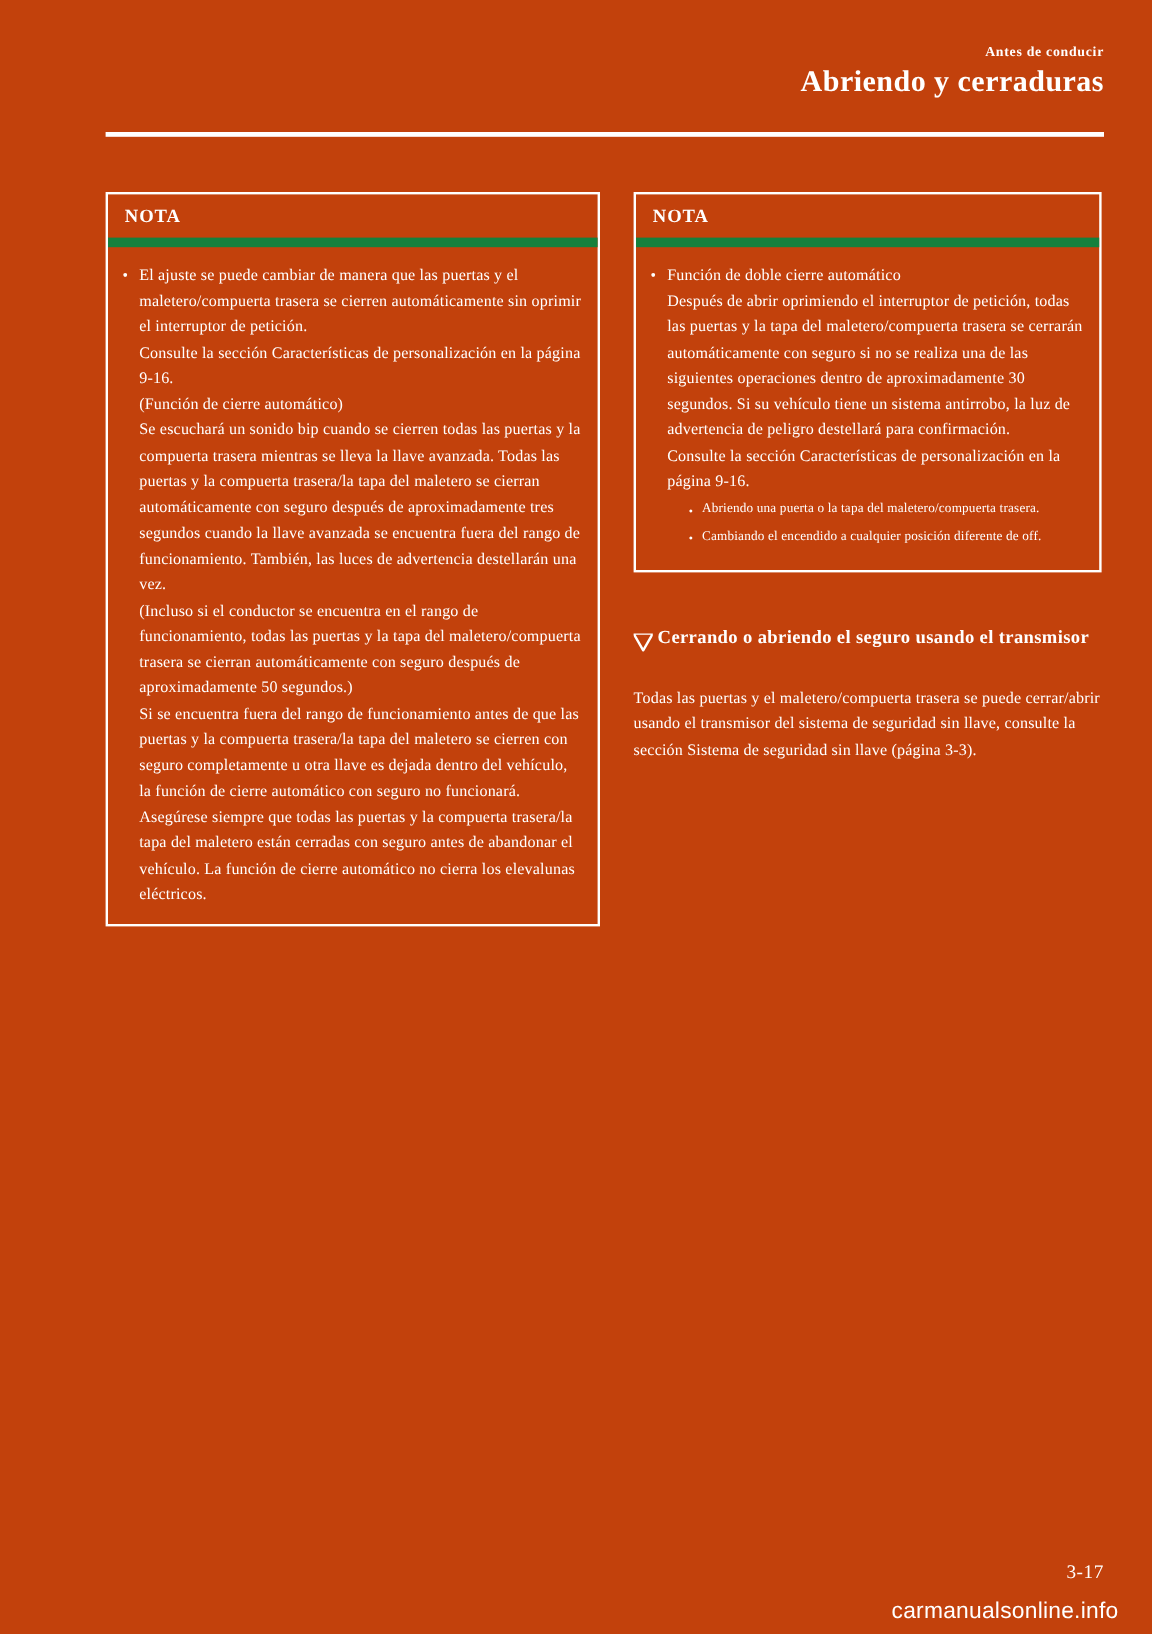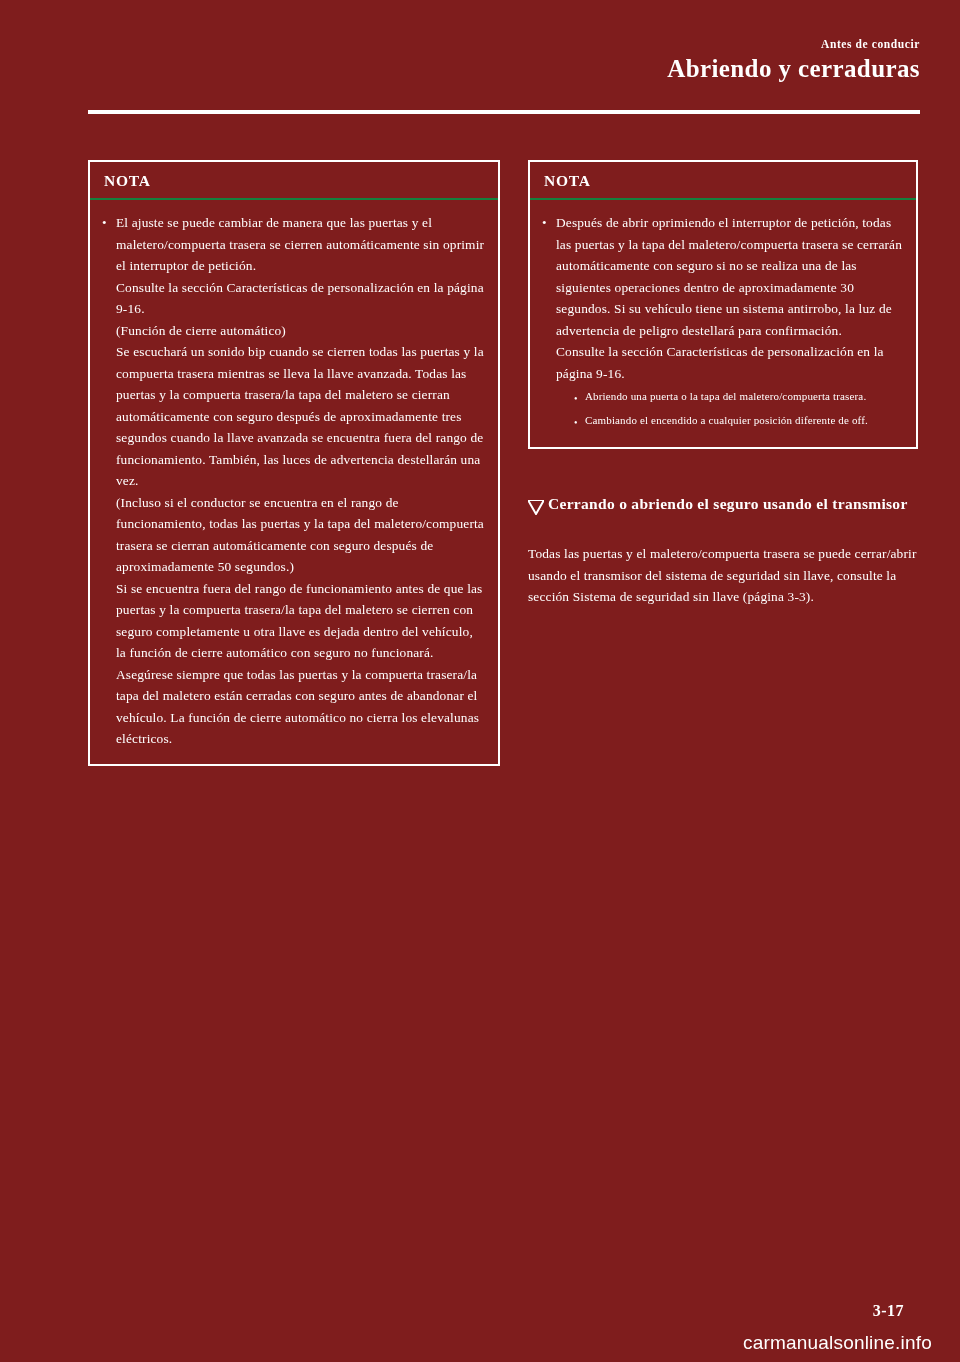--- a/index.html
+++ b/index.html
@@ -11,21 +11,21 @@
     width: 960px;
     height: 1362px;
     position: relative;
     font-family: "Liberation Serif", serif;
     color: #ffffff;
     overflow: hidden;
   }
   .page {
     position: absolute;
     inset: 0;
-    background: #7f1d1d;
+    background: #c2410c;
   }
   
   .header {
     position: absolute;
     top: 38px;
     right: 40px;
     text-align: right;
   }
   .header-kicker {
     font-size: 11.5px;
@@ -57,21 +57,21 @@
   }
   .col-left  { left: 88px;  width: 412px; }
   .col-right { left: 528px; width: 390px; }
 
   
   .note-box {
     border: 2px solid #ffffff;
     box-sizing: border-box;
   }
   .note-head {
-    border-bottom: 2px solid #15803d;
+    border-bottom: 8px solid #15803d;
     padding: 10px 14px 8px 14px;
     font-size: 15.5px;
     font-weight: bold;
     letter-spacing: 0.8px;
   }
   .note-body {
     padding: 12px 12px 14px 12px;
   }
   .bullet-row {
     display: flex;
@@ -141,24 +141,24 @@
   .section-para {
     margin-top: 28px;
     font-size: 13.4px;
     line-height: 21.5px;
     letter-spacing: 0.15px;
   }
 
   
   .folio {
     position: absolute;
-    right: 56px;
+    right: 40px;
     bottom: 42px;
     font-size: 16px;
-    font-weight: bold;
+    font-weight: normal;
     letter-spacing: 0.5px;
   }
   .watermark {
     position: absolute;
     right: 28px;
     bottom: 8px;
     font-family: "Liberation Sans", sans-serif;
     font-size: 19px;
     color: #ffffff;
     letter-spacing: 0.2px;
@@ -194,20 +194,21 @@
     </div>
   </div>
 
   <div class="col col-right">
     <div class="note-box">
       <div class="note-head">NOTA</div>
       <div class="note-body">
         <div class="bullet-row">
           <div class="bullet-dot">•</div>
           <div class="bullet-text">
+            <p>Función de doble cierre automático</p>
             <p>Después de abrir oprimiendo el interruptor de petición, todas las puertas y la tapa del maletero/compuerta trasera se cerrarán automáticamente con seguro si no se realiza una de las siguientes operaciones dentro de aproximadamente 30 segundos. Si su vehículo tiene un sistema antirrobo, la luz de advertencia de peligro destellará para confirmación.</p>
             <p>Consulte la sección Características de personalización en la página 9-16.</p>
 
             <div class="sub-list">
               <div class="sub-row">
                 <div class="sub-dot">•</div>
                 <div class="sub-text">Abriendo una puerta o la tapa del maletero/compuerta trasera.</div>
               </div>
               <div class="sub-row">
                 <div class="sub-dot">•</div>

